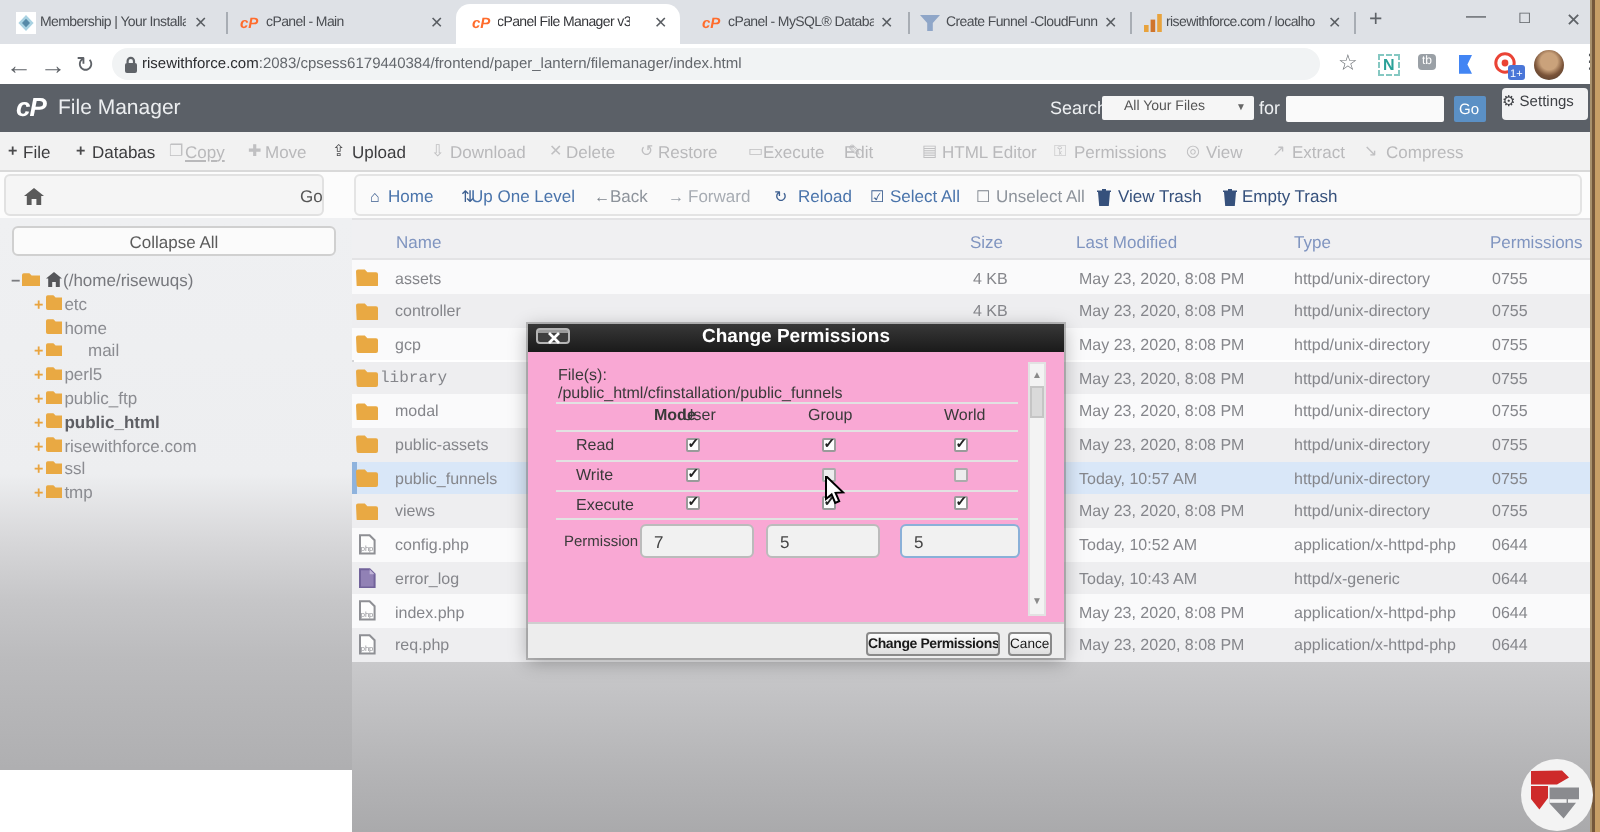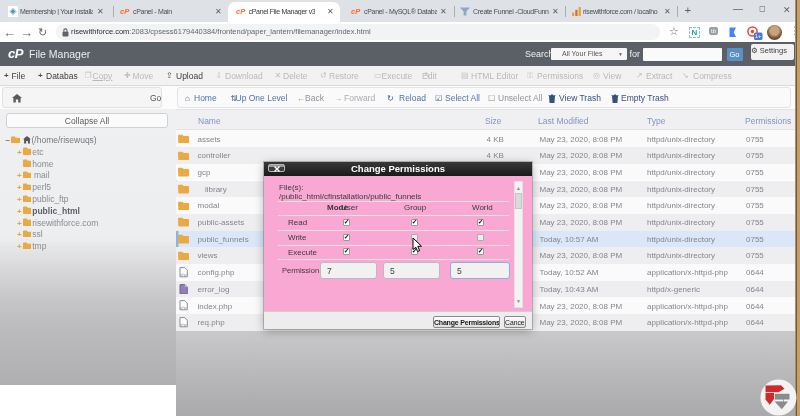--- a/index.html
+++ b/index.html
@@ -267,21 +267,21 @@
           <svg width="8.5" height="7.5" style="position:absolute;left:0;top:0.5px;">
             <path d="M0 1.5 a0.9 0.9 0 0 1 0.9-0.9 h2.8 l1.1 1.1 h3.8 a0.9 0.9 0 0 1 0.9 0.9 v4.5 a0.9 0.9 0 0 1-0.9 0.9 h-7.7 a0.9 0.9 0 0 1-0.9-0.9 Z" fill="#e9a943"></path>
           </svg>
         </span>
         <span style="position:absolute;left:15.2px;">home</span>
       </div>
       <div class="trow" style="left:17px;top:61.400000000000006px;"><span style="color:#e9a43f;font-weight:bold;font-size:8px;">+</span><span style="position:absolute;left:5.5px;top:0;width:10px;height:9px;">
           <svg width="8.5" height="7.5" style="position:absolute;left:0;top:0.5px;">
             <path d="M0 1.5 a0.9 0.9 0 0 1 0.9-0.9 h2.8 l1.1 1.1 h3.8 a0.9 0.9 0 0 1 0.9 0.9 v4.5 a0.9 0.9 0 0 1-0.9 0.9 h-7.7 a0.9 0.9 0 0 1-0.9-0.9 Z" fill="#e9a943"></path>
           </svg>
-        </span><span style="position:absolute;left:17px;">mail</span></div>
+        </span><span style="position:absolute;left:27px;">mail</span></div>
       <div class="trow" style="left:17px;top:73.2px;"><span style="color:#e9a43f;font-weight:bold;font-size:8px;">+</span><span style="position:absolute;left:5.5px;top:0;width:10px;height:9px;">
           <svg width="8.5" height="7.5" style="position:absolute;left:0;top:0.5px;">
             <path d="M0 1.5 a0.9 0.9 0 0 1 0.9-0.9 h2.8 l1.1 1.1 h3.8 a0.9 0.9 0 0 1 0.9 0.9 v4.5 a0.9 0.9 0 0 1-0.9 0.9 h-7.7 a0.9 0.9 0 0 1-0.9-0.9 Z" fill="#e9a943"></path>
           </svg>
         </span><span style="position:absolute;left:15.2px;">perl5</span></div>
       <div class="trow" style="left:17px;top:85px;"><span style="color:#e9a43f;font-weight:bold;font-size:8px;">+</span><span style="position:absolute;left:5.5px;top:0;width:10px;height:9px;">
           <svg width="8.5" height="7.5" style="position:absolute;left:0;top:0.5px;">
             <path d="M0 1.5 a0.9 0.9 0 0 1 0.9-0.9 h2.8 l1.1 1.1 h3.8 a0.9 0.9 0 0 1 0.9 0.9 v4.5 a0.9 0.9 0 0 1-0.9 0.9 h-7.7 a0.9 0.9 0 0 1-0.9-0.9 Z" fill="#e9a943"></path>
           </svg>
         </span><span style="position:absolute;left:15.2px;">public_ftp</span></div>
@@ -343,21 +343,21 @@
         <span class="cell" style="left:21.5px;">gcp</span>
         <span class="cell" style="left:310.5px;">4 KB</span>
         <span class="cell" style="left:363.5px;">May 23, 2020, 8:08 PM</span>
         <span class="cell" style="left:471px;">httpd/unix-directory</span>
         <span class="cell" style="left:570px;">0755</span>
       </div>
       <div class="frow even" style="top:180.5px;">
         <svg width="11" height="9.5" style="position:absolute;left:2px;top:3.5px;">
           <path d="M0 1.8 a1 1 0 0 1 1-1 h3.4 l1.3 1.3 h4.3 a1 1 0 0 1 1 1 v5.4 a1 1 0 0 1-1 1 h-8.7 a1 1 0 0 1-1-1 Z" fill="#e9a943"></path>
         </svg>
-        <span class="cell" style="left:29px;">library</span>
+        <span class="cell" style="left:14px;font-family:Liberation Mono, monospace;">library</span>
         <span class="cell" style="left:310.5px;">4 KB</span>
         <span class="cell" style="left:363.5px;">May 23, 2020, 8:08 PM</span>
         <span class="cell" style="left:471px;">httpd/unix-directory</span>
         <span class="cell" style="left:570px;">0755</span>
       </div>
       <div class="frow odd" style="top:197.2px;">
         <svg width="11" height="9.5" style="position:absolute;left:2px;top:3.5px;">
           <path d="M0 1.8 a1 1 0 0 1 1-1 h3.4 l1.3 1.3 h4.3 a1 1 0 0 1 1 1 v5.4 a1 1 0 0 1-1 1 h-8.7 a1 1 0 0 1-1-1 Z" fill="#e9a943"></path>
         </svg>
         <span class="cell" style="left:21.5px;">modal</span>

